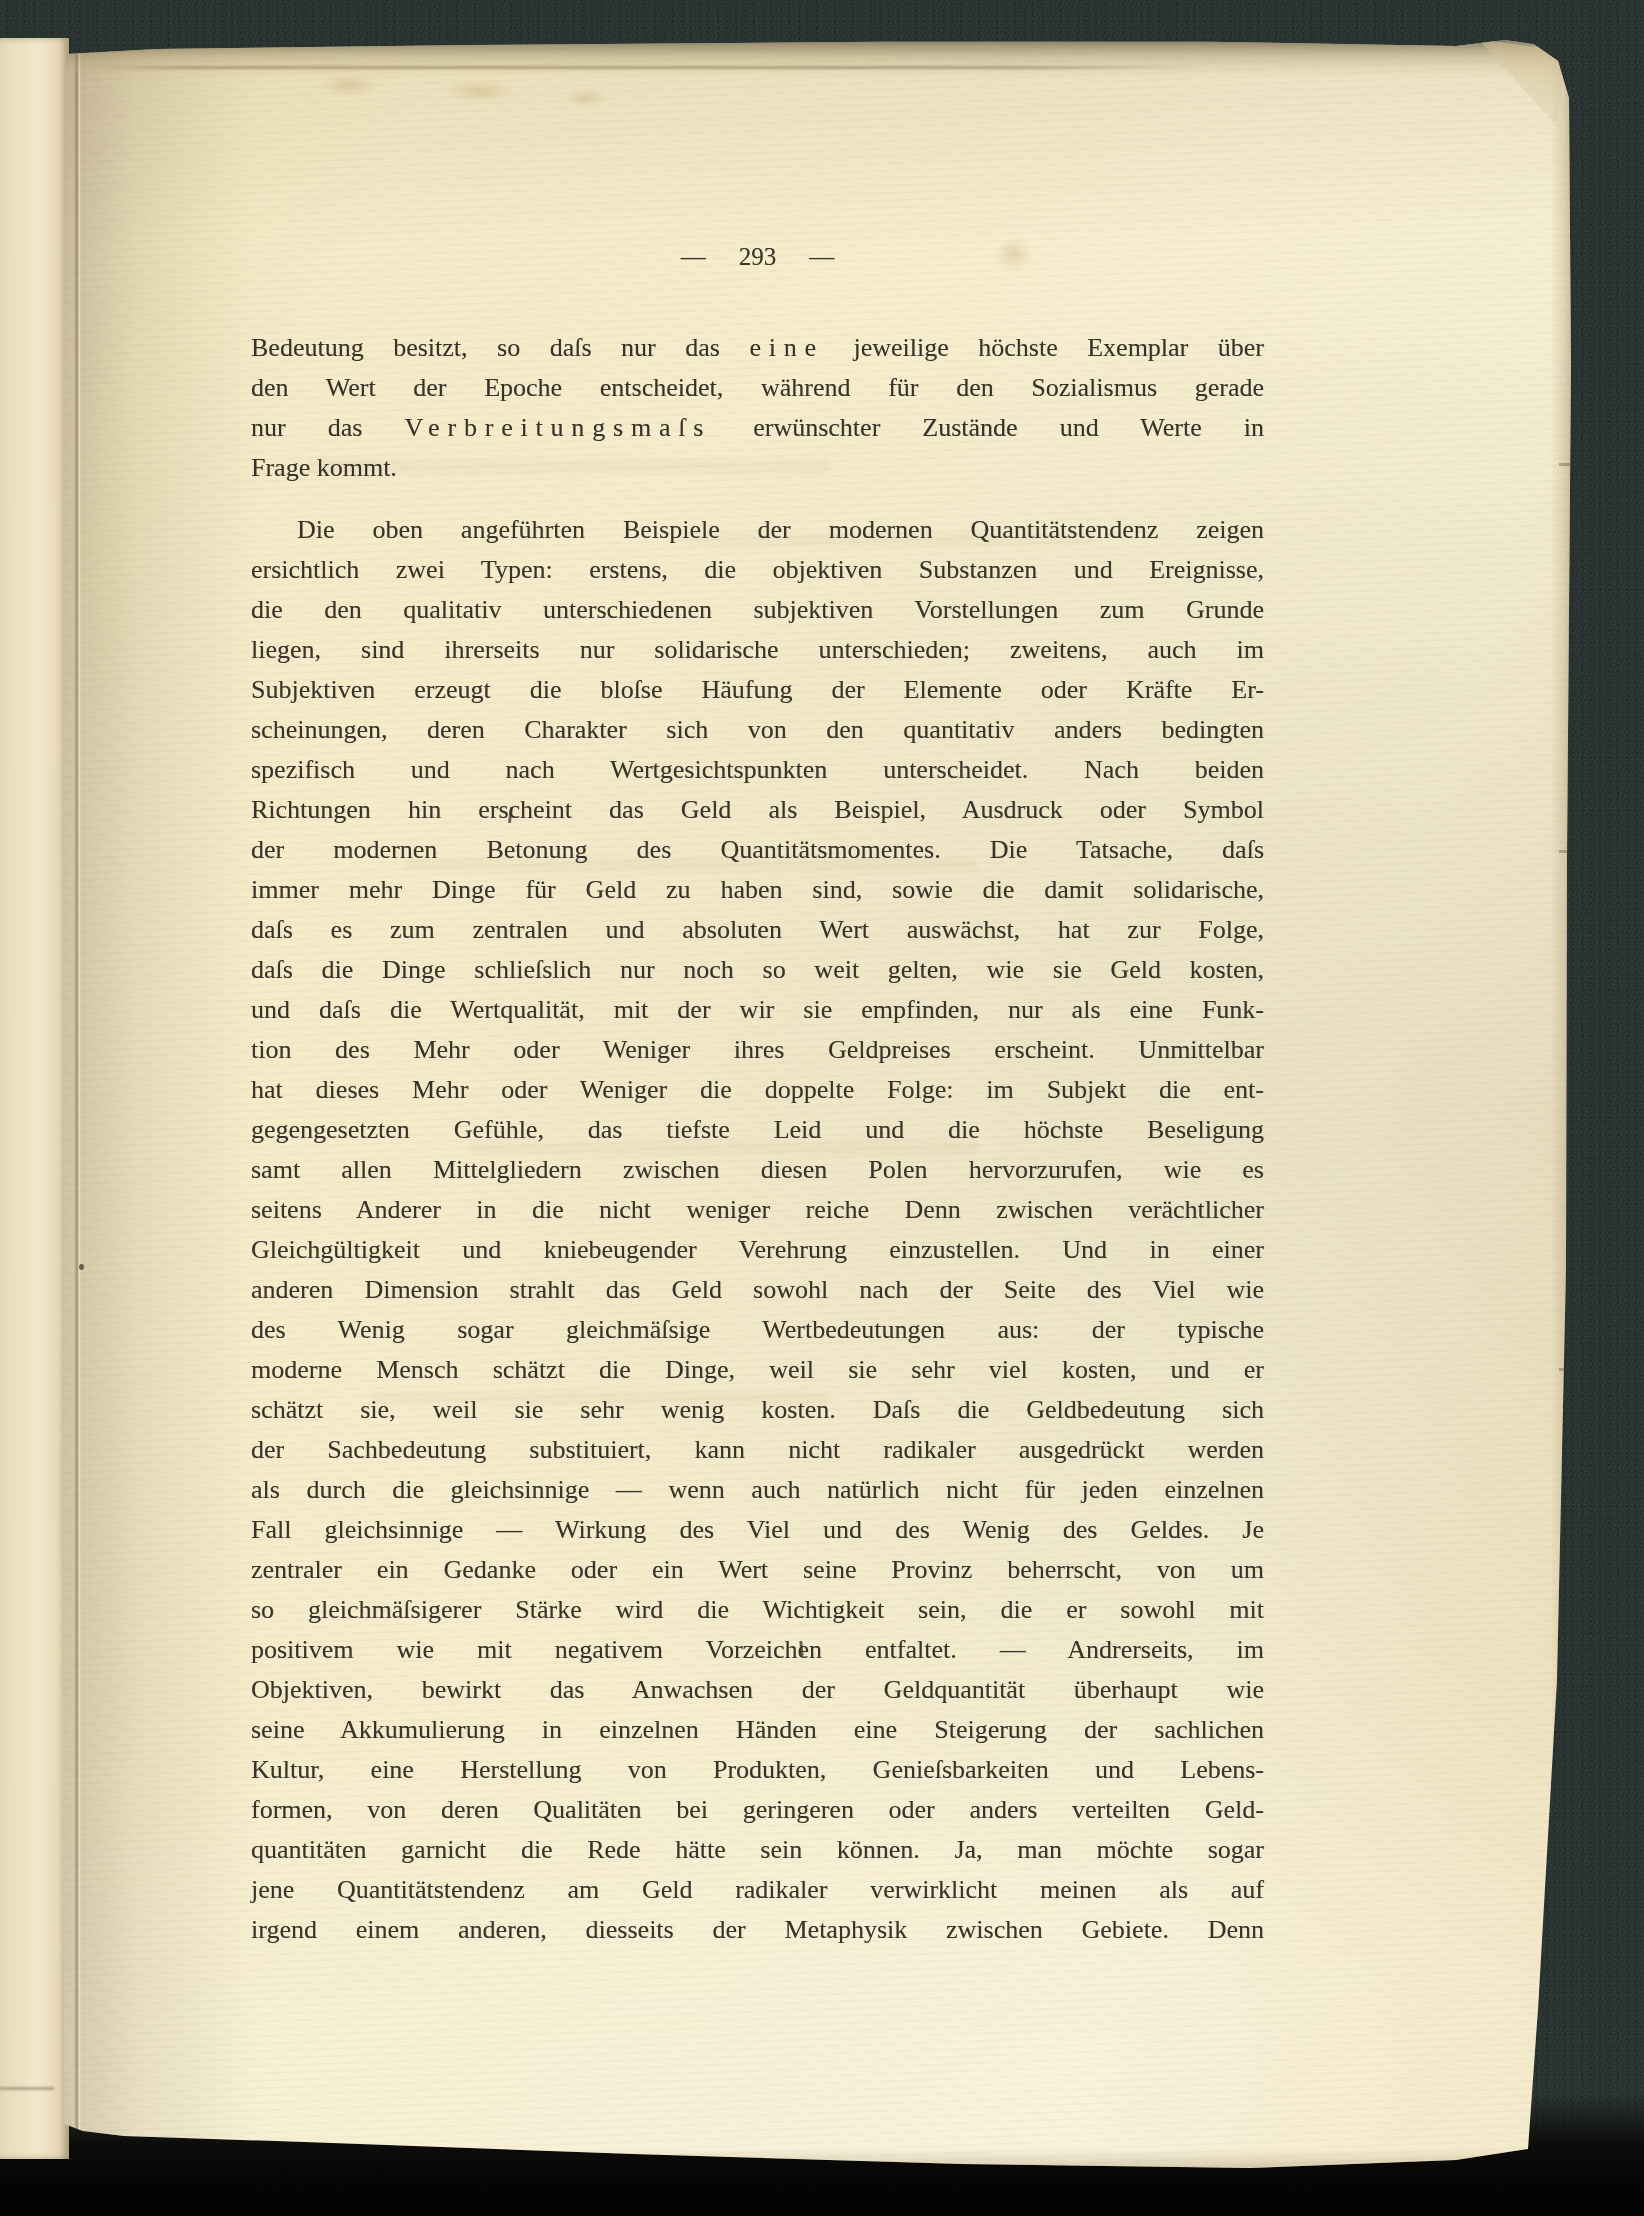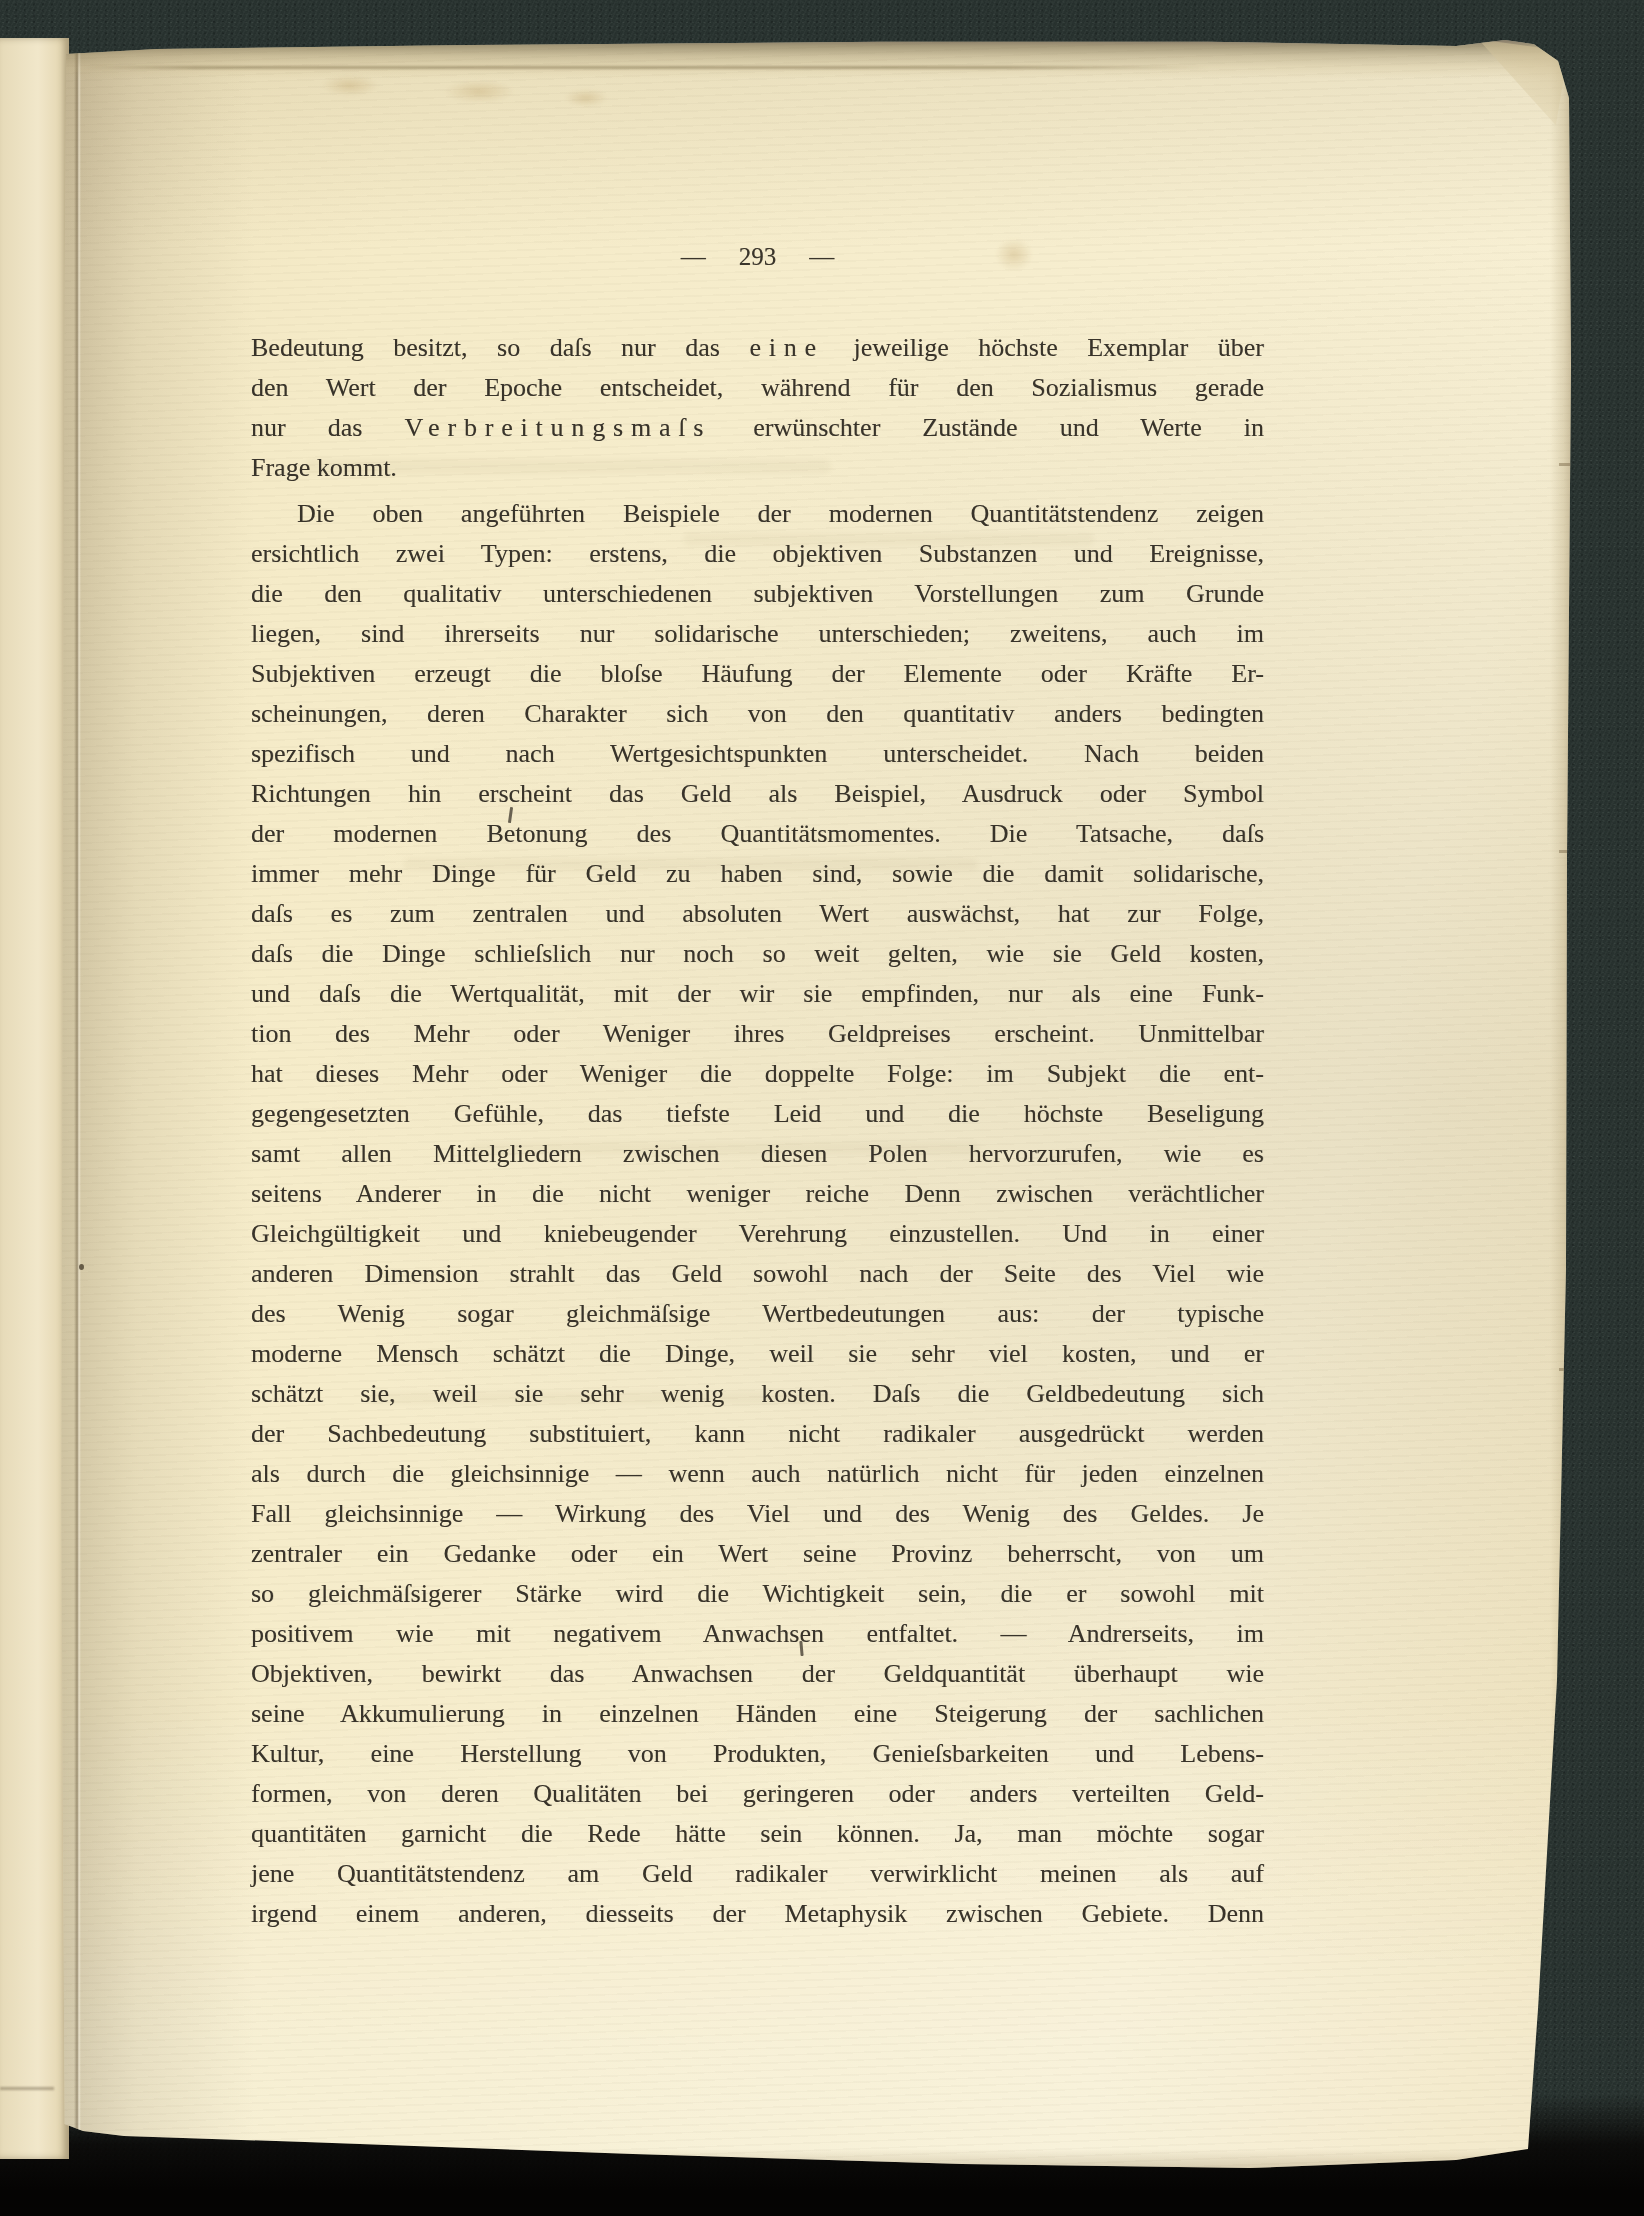--- a/index.html
+++ b/index.html
@@ -86,21 +86,21 @@
     position:absolute;left:193px;top:207px;width:1013px;z-index:10;
     display:flex;justify-content:center;align-items:baseline;gap:33px;
     font-size:25px;color:#3a352b;
     text-shadow:0.3px 0.4px 0 rgba(60,52,40,0.35);
   }
   .body-text{
     position:absolute;left:193px;top:292px;width:1013px;z-index:10;
     font-size:26px;line-height:40px;color:#38332a;
     text-shadow:0.3px 0.4px 0 rgba(60,52,40,0.32);
   }
-  .para + .para{margin-top:6px;}
+  .para + .para{margin-top:22px;}
   .line{text-align:justify;text-align-last:justify;}
   .line.flush{text-align-last:left;}
   .line.indent{text-indent:46px;}
   .g{letter-spacing:0.30em;}
 </style>
 </head>
 <body>
 
 <div class="cloth"></div>
 <div class="floor-shadow"></div>
@@ -170,21 +170,21 @@
         <div class="line"><span>Gleichgültigkeit und kniebeugender Verehrung einzustellen. Und in einer</span></div>
         <div class="line"><span>anderen Dimension strahlt das Geld sowohl nach der Seite des Viel wie</span></div>
         <div class="line"><span>des Wenig sogar gleichmäſsige Wertbedeutungen aus: der typische</span></div>
         <div class="line"><span>moderne Mensch schätzt die Dinge, weil sie sehr viel kosten, und er</span></div>
         <div class="line"><span>schätzt sie, weil sie sehr wenig kosten. Daſs die Geldbedeutung sich</span></div>
         <div class="line"><span>der Sachbedeutung substituiert, kann nicht radikaler ausgedrückt werden</span></div>
         <div class="line"><span>als durch die gleichsinnige — wenn auch natürlich nicht für jeden einzelnen</span></div>
         <div class="line"><span>Fall gleichsinnige — Wirkung des Viel und des Wenig des Geldes. Je</span></div>
         <div class="line"><span>zentraler ein Gedanke oder ein Wert seine Provinz beherrscht, von um</span></div>
         <div class="line"><span>so gleichmäſsigerer Stärke wird die Wichtigkeit sein, die er sowohl mit</span></div>
-        <div class="line"><span>positivem wie mit negativem Anwachsen entfaltet. — Andrerseits, im</span></div>
+        <div class="line"><span>positivem wie mit negativem Vorzeichen entfaltet. — Andrerseits, im</span></div>
         <div class="line"><span>Objektiven, bewirkt das Anwachsen der Geldquantität überhaupt wie</span></div>
         <div class="line"><span>seine Akkumulierung in einzelnen Händen eine Steigerung der sachlichen</span></div>
         <div class="line"><span>Kultur, eine Herstellung von Produkten, Genieſsbarkeiten und Lebens-</span></div>
         <div class="line"><span>formen, von deren Qualitäten bei geringeren oder anders verteilten Geld-</span></div>
         <div class="line"><span>quantitäten garnicht die Rede hätte sein können. Ja, man möchte sogar</span></div>
         <div class="line"><span>jene Quantitätstendenz am Geld radikaler verwirklicht meinen als auf</span></div>
         <div class="line"><span>irgend einem anderen, diesseits der Metaphysik zwischen Gebiete. Denn</span></div>
       </div>
     </div>
 </div>

